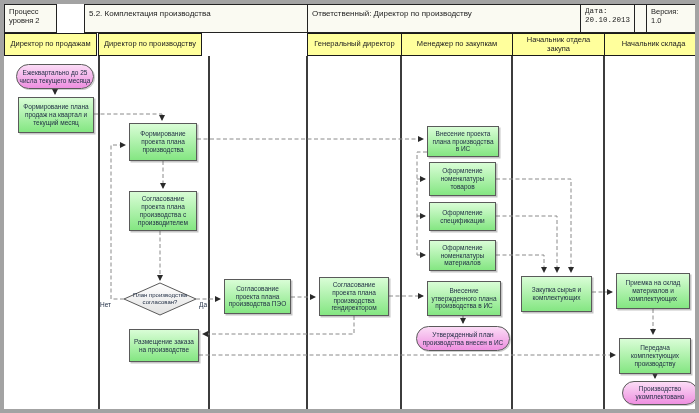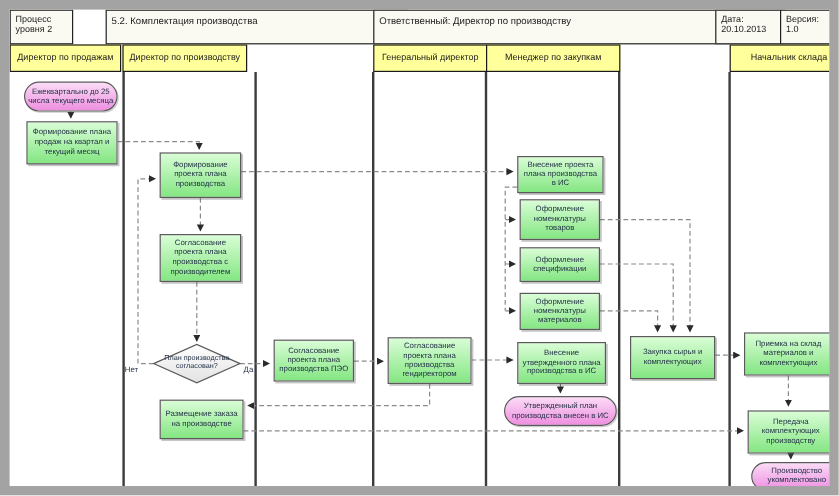--- a/index.html
+++ b/index.html
@@ -1,18 +1,18 @@
 <!DOCTYPE html>
 <html><head>
 <meta charset="utf-8">
 <style>
   html,body{margin:0;padding:0;background:#fff;}
   #canvas{
     position:relative;width:699px;height:413px;box-sizing:border-box;
-    border:8px solid #a3a3a3;background:#fff;overflow:hidden;
+    border:4px solid #a3a3a3;background:#fff;overflow:hidden;
     font-family:"Liberation Sans", sans-serif;color:#222;
   }
   
   .hcell{
     position:absolute;box-sizing:border-box;border:1px solid #222;
     background:#fafaf2;font-size:7.5px;line-height:1.25;
     padding:2px 4px;overflow:hidden;
   }
   .hcell.title{font-size:8px;padding-top:4px;}
   
@@ -48,33 +48,34 @@
   .shape{fill:url(#diagrad);stroke:#5a5a5a;stroke-width:1;}
 </style>
 </head>
 <body>
 
 <div id="canvas">
 
   <div class="hcell" style="left:0;top:0;width:53px;height:29px;">Процесс уровня 2</div>
   <div class="hcell title" style="left:52px;top:0;width:252px;height:29px;margin-left:28px;">5.2.  Комплектация производства</div>
   <div class="hcell title" style="left:303px;top:0;width:344px;height:29px;">Ответственный: Директор по производству</div>
-  <div class="hcell" style="left:588px;top:0;width:55px;height:29px;">
+  <div class="hcell" style="left:576px;top:0;width:55px;height:29px;font-family:Liberation Mono, monospace;">
     <div>Дата:</div>
     <div>20.10.2013</div>
   </div>
   <div class="hcell" style="left:642px;top:0;width:57px;height:29px;">
     <div>Версия:</div>
     <div>1.0</div>
   </div>
 
   <div class="lane-head" style="left:0;width:93px;">Директор по продажам</div>
   <div class="lane-head" style="left:94px;width:104px;">Директор по производству</div>
   <div class="lane-head" style="left:303px;width:95px;">Генеральный директор</div>
   <div class="lane-head" style="left:397px;width:112px;">Менеджер по закупкам</div>
+  <div class="lane-head" style="left:508px;width:93px;">Начальник отдела закупа</div>
   <div class="lane-head" style="left:600px;width:99px;">Начальник склада</div>
 
   <div class="lane-line" style="left:94px;"></div>
   <div class="lane-line" style="left:204px;"></div>
   <div class="lane-line" style="left:302px;"></div>
   <div class="lane-line" style="left:396px;"></div>
   <div class="lane-line" style="left:507px;"></div>
   <div class="lane-line" style="left:599px;"></div>
 
   <svg class="wires" width="699" height="413">

